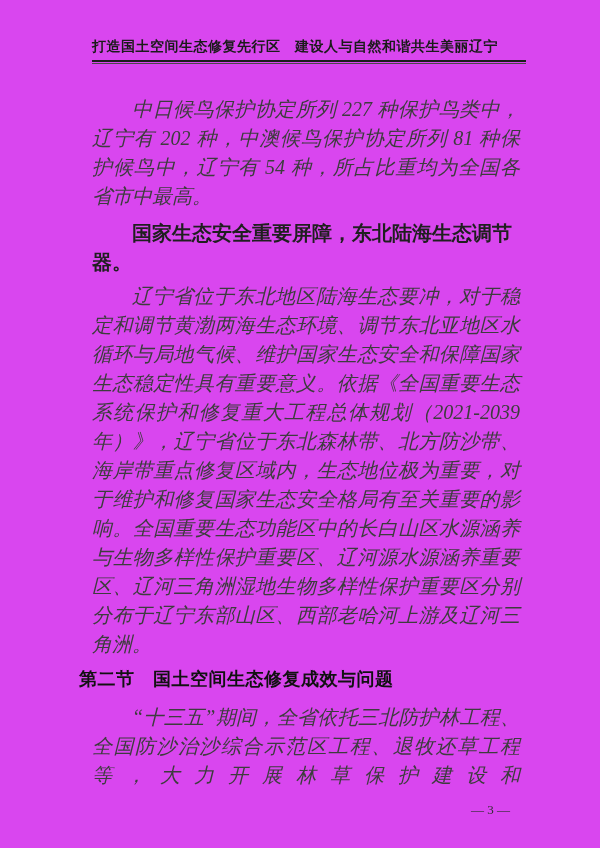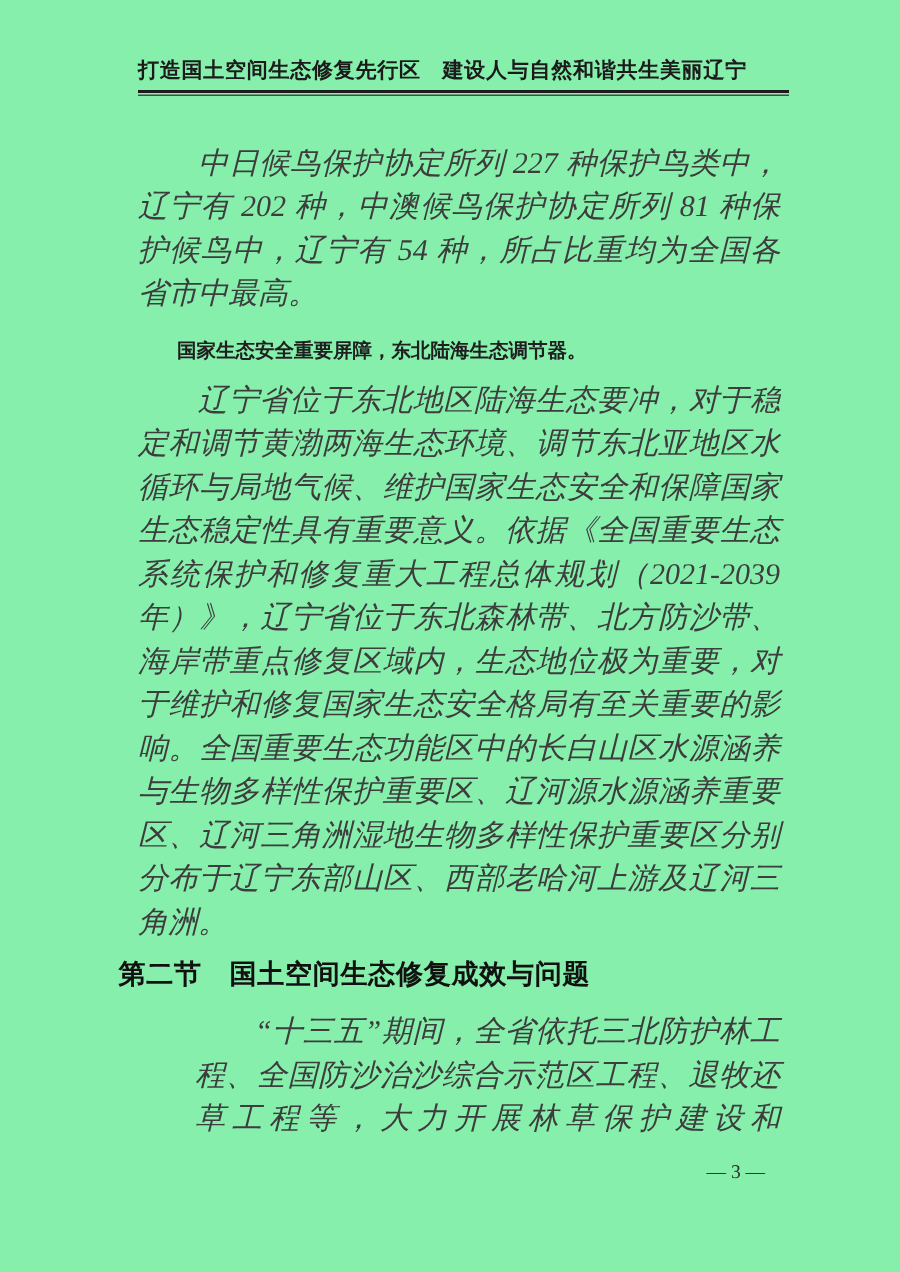--- a/index.html
+++ b/index.html
@@ -1,20 +1,20 @@
 <!DOCTYPE html>
 <html lang="zh"><head>
 <meta charset="utf-8">
 <style>
   html,body{margin:0;padding:0;background:#ffffff;}
   .page{
     position:relative;
     width:600px;height:848px;
     box-sizing:border-box;
-    background:#86efac;
+    background:#d946ef;
     padding:38px 80px 0 92px;
     overflow:hidden;
     font-family:"Liberation Serif","DejaVu Serif",serif;
     color:#3d3d3d;
   }
   .doc-header{
     font-family:"Liberation Sans","DejaVu Sans",sans-serif;
     font-weight:bold;
     font-size:14px;
     line-height:16px;
@@ -31,37 +31,37 @@
     font-size:20px;
     line-height:29px;
     text-align:justify;
     text-indent:2em;
     color:#3d3d3d;
     font-style:italic;
   }
   .para-1{margin-top:31px;}
   .subhead{
     margin:8px 0 5px 0;
-    font-size:13px;
+    font-size:20px;
     line-height:29px;
     text-indent:2em;
     font-weight:bold;
     color:#1f1f1f;
   }
   .subhead-2{margin:5px 0 5px 0;}
   .section-heading{
     margin:8px 0 10px -13px;
     font-family:Liberation Mono, monospace;
     font-weight:bold;
     font-size:18px;
     line-height:26px;
     color:#111111;
     letter-spacing:0.5px;
   }
-  .fill-last{text-align-last:justify;margin-left:38px;}
+  .fill-last{text-align-last:justify;}
   .page-footer{
     margin-top:12px;
     text-align:right;
     padding-right:10px;
     font-size:13px;
     line-height:16px;
     color:#2e2e2e;
   }
 </style>
 </head>

